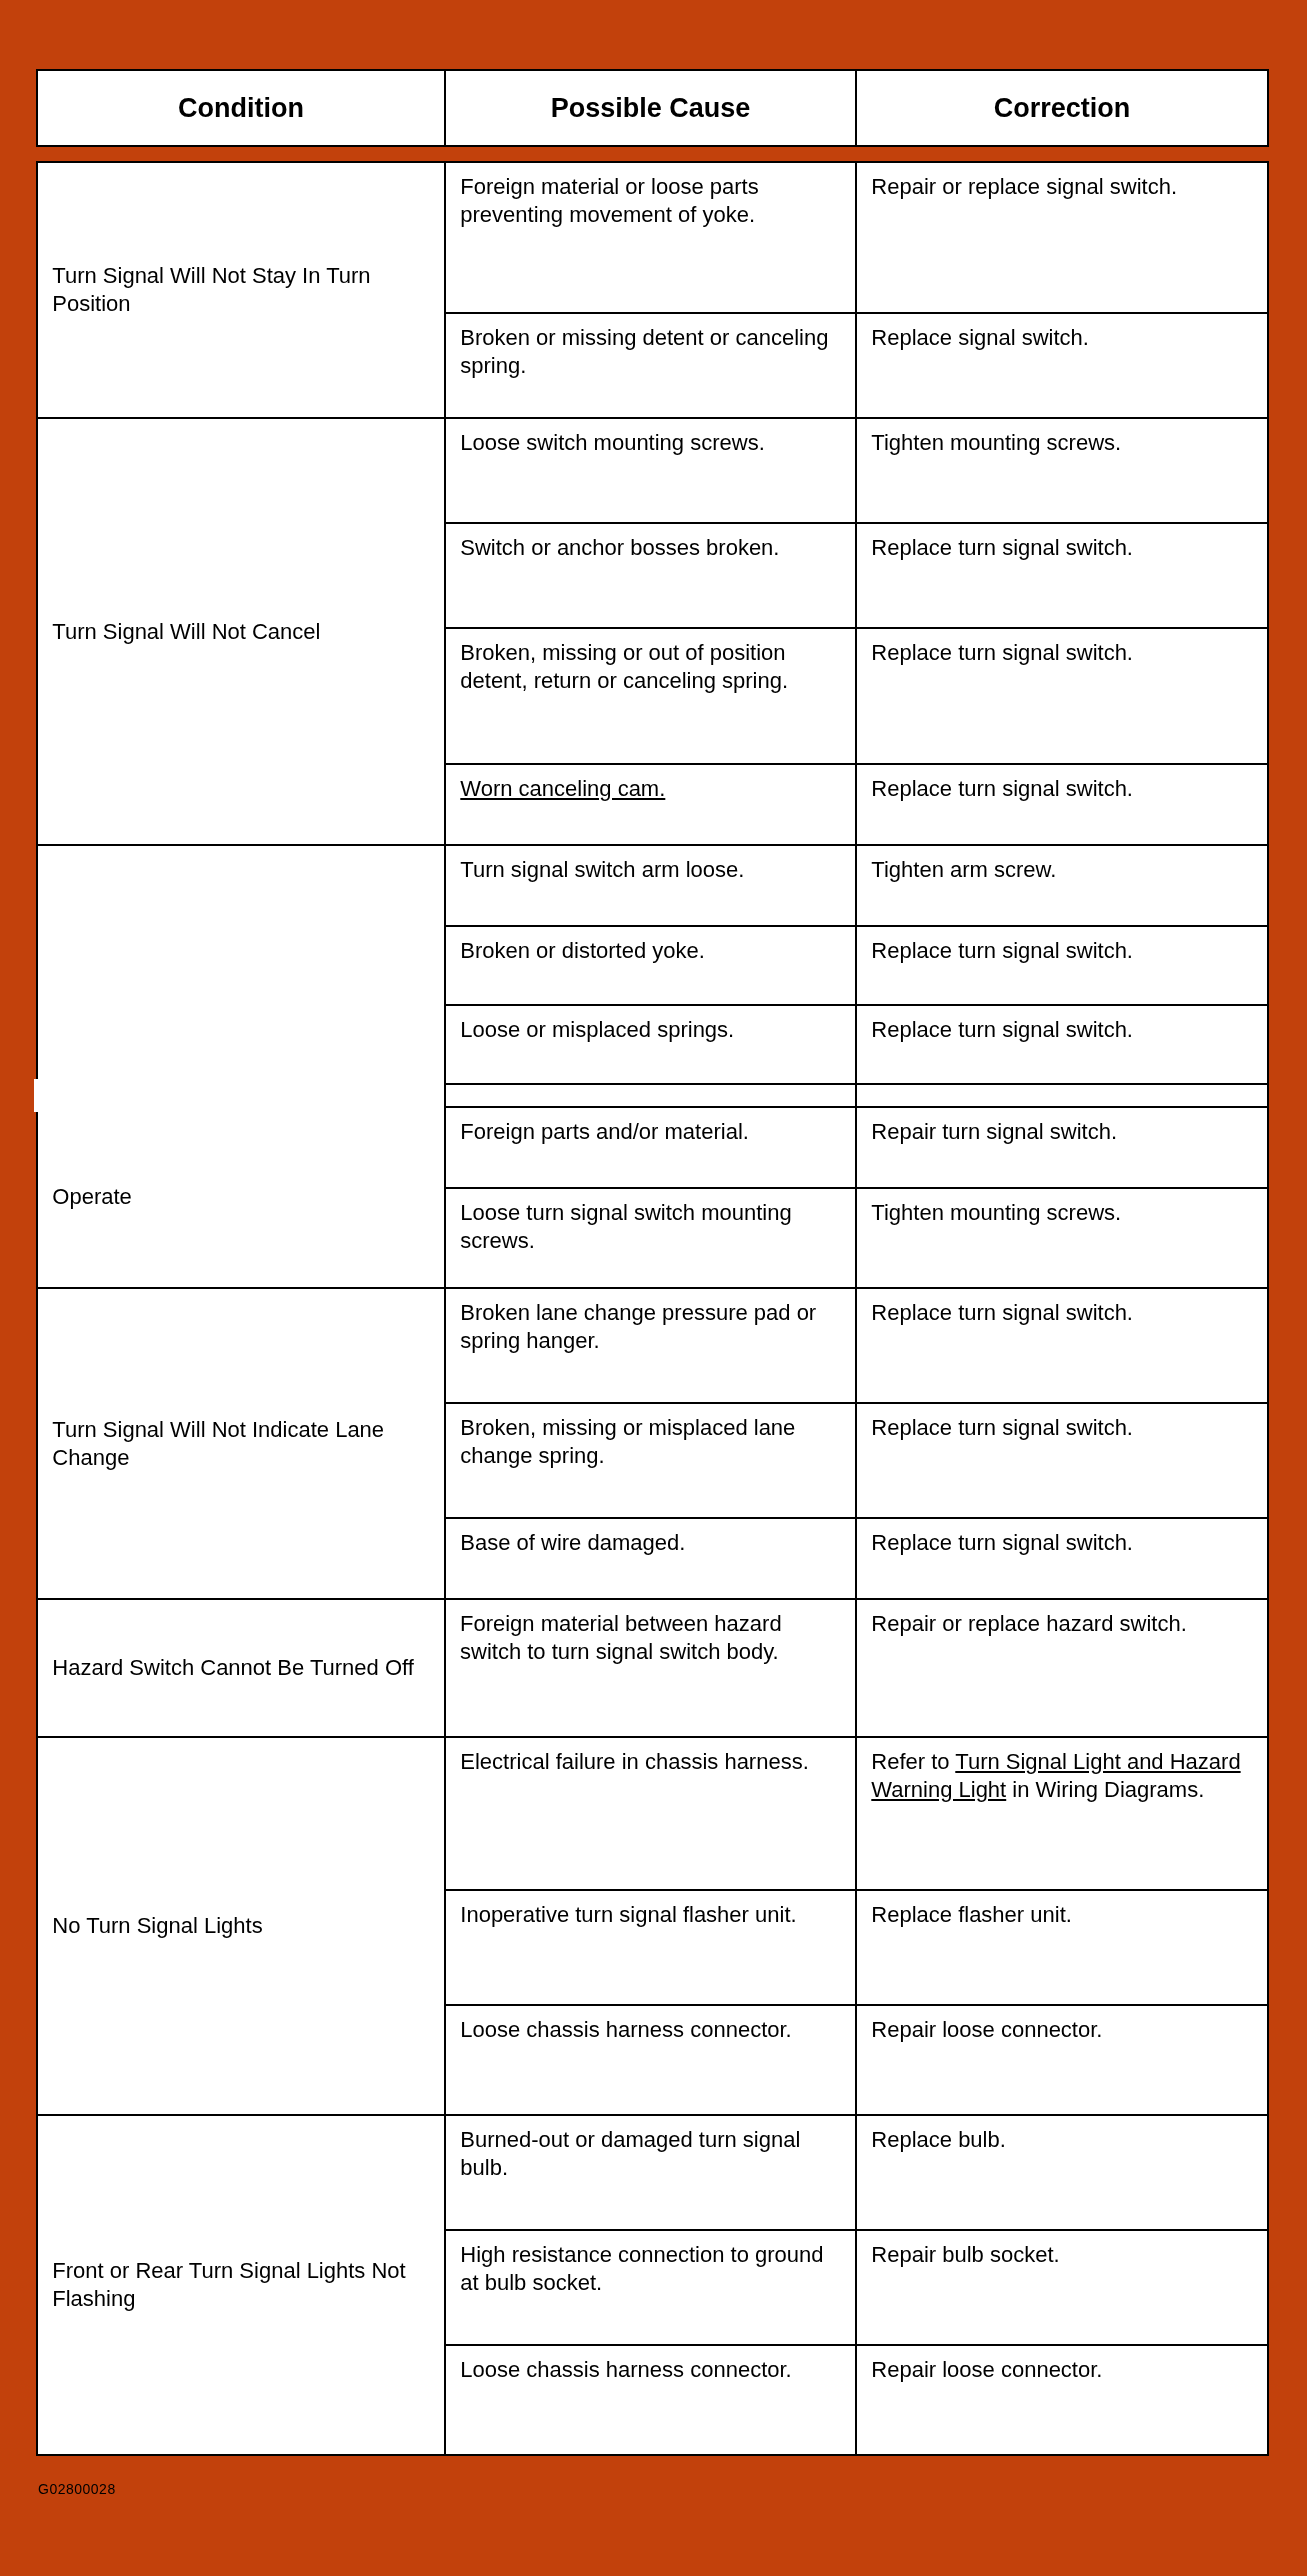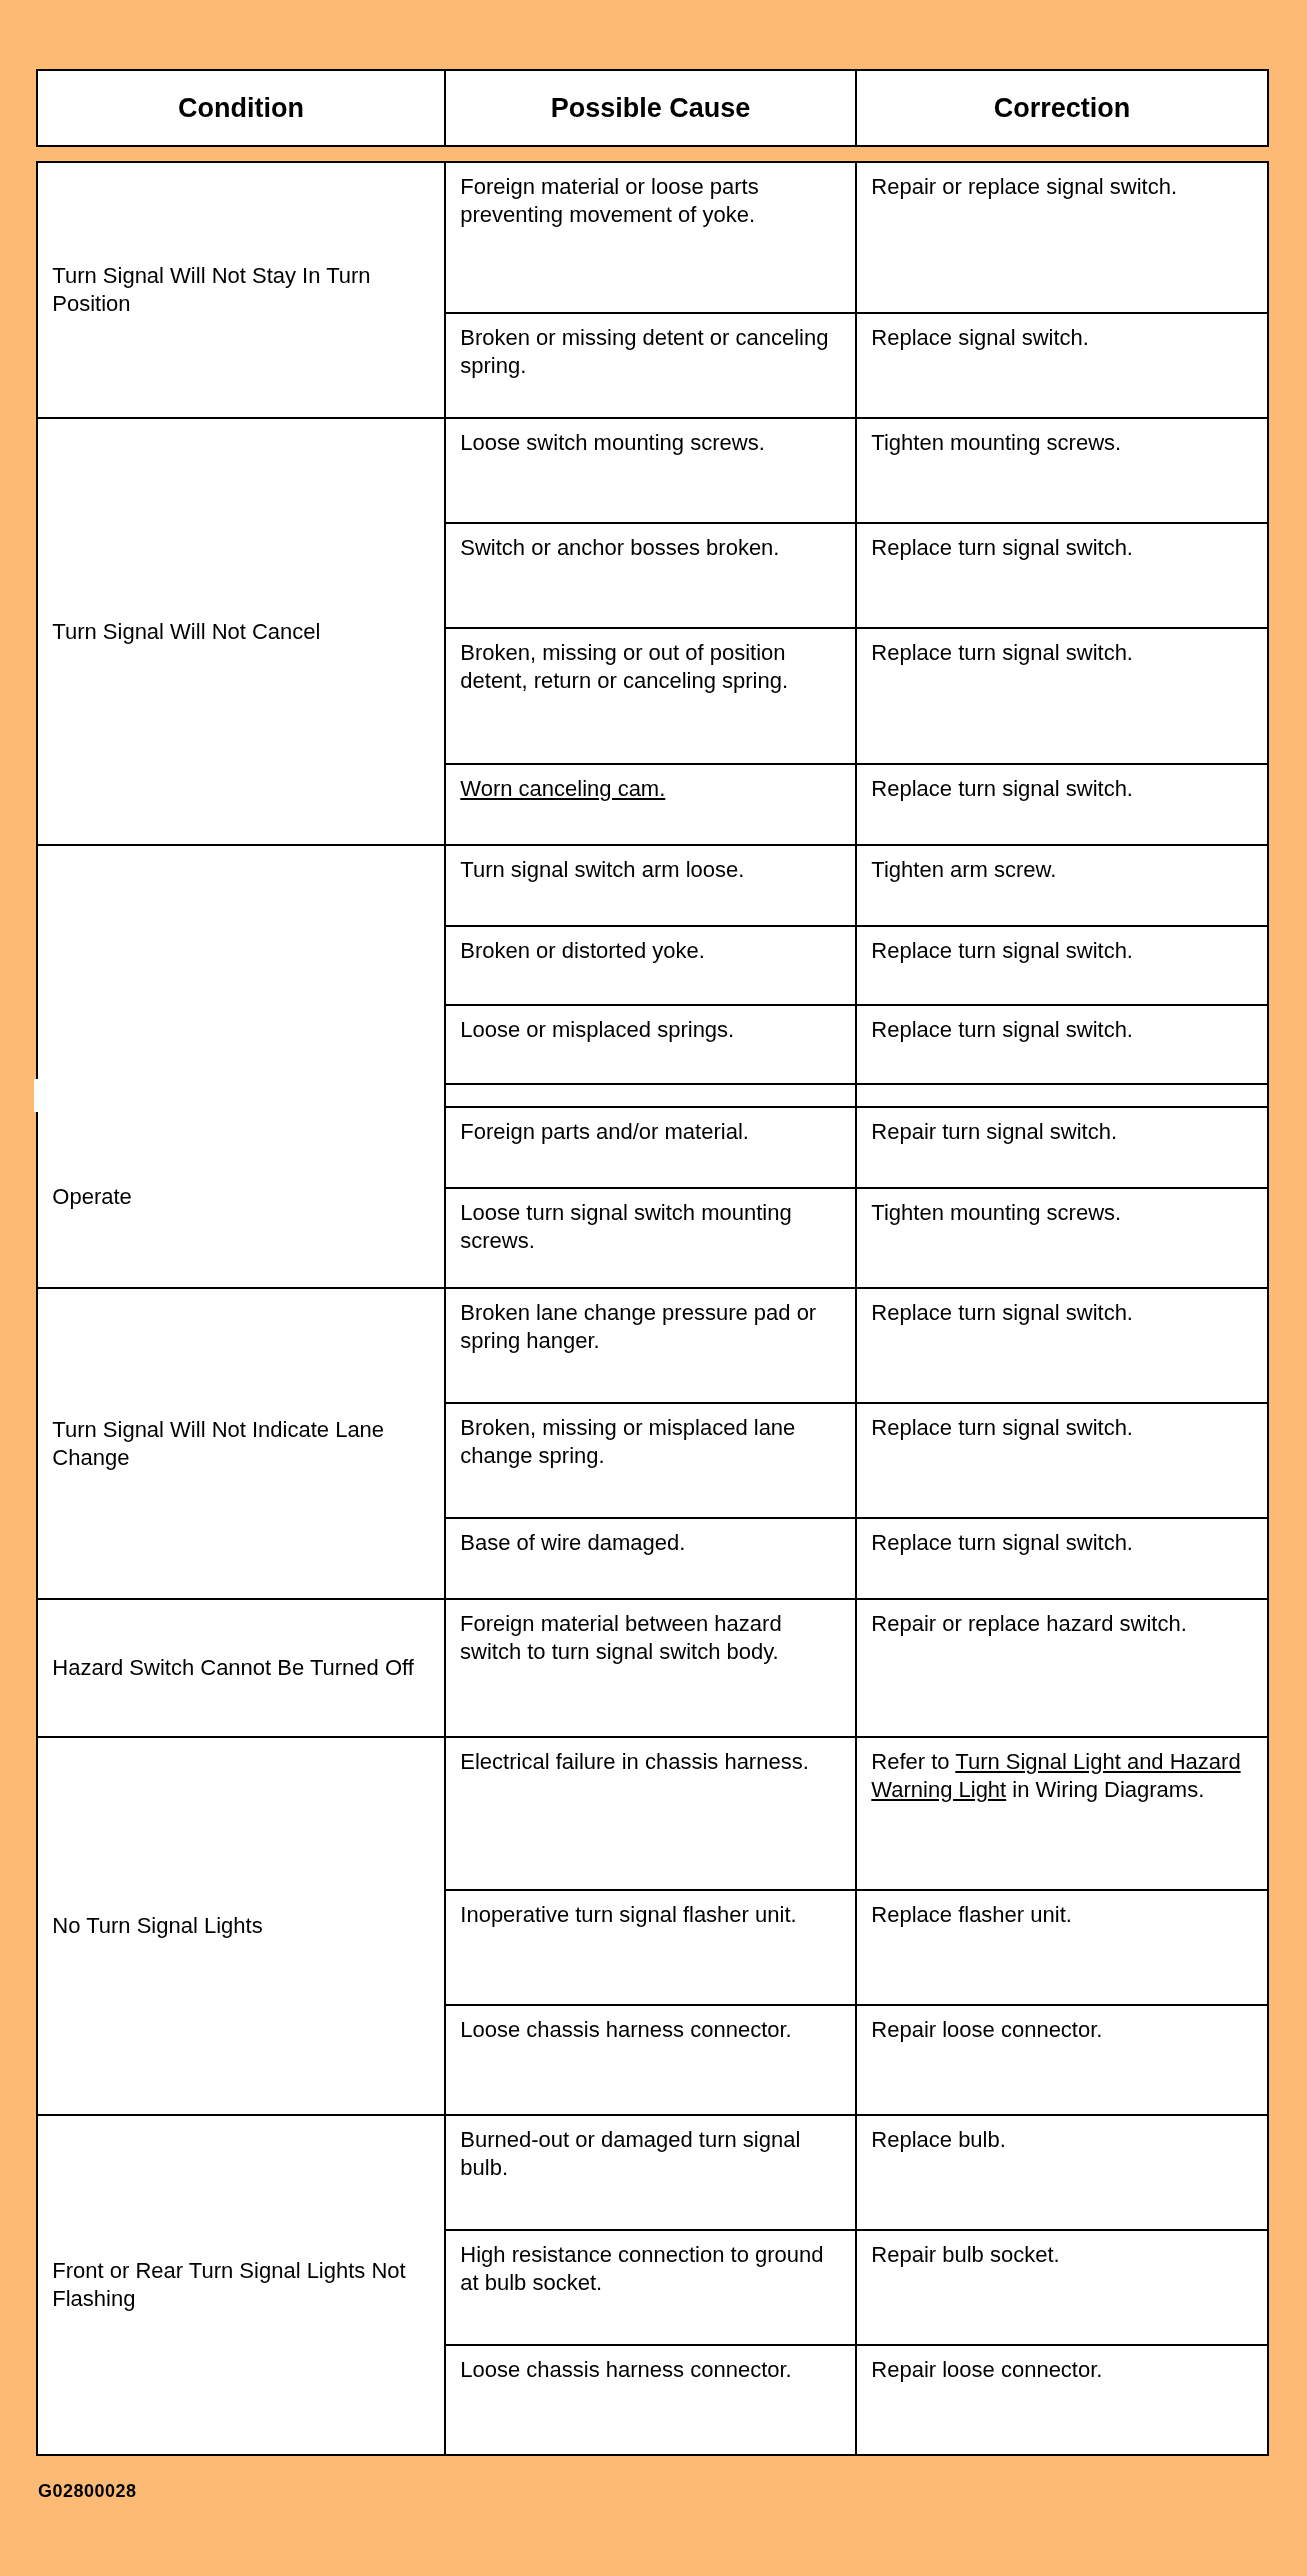--- a/index.html
+++ b/index.html
@@ -6,21 +6,21 @@
   html, body { margin: 0; padding: 0; }
   body {
     background: #ffffff;
     color: #000000;
     font-family: "Liberation Sans", "DejaVu Sans", sans-serif;
   }
   .page {
     position: relative;
     width: 1307px;
     height: 2576px;
-    background: #fdba74;
+    background: #c2410c;
     overflow: hidden;
   }
   table.doc-table {
     position: absolute;
     left: 36px;
     width: 1230px;
     border-collapse: collapse;
     table-layout: fixed;
     background: #ffffff;
   }
@@ -64,23 +64,22 @@
     background: #ffffff;
   }
   .link {
     text-decoration: underline;
     cursor: pointer;
   }
   .figure-id {
     position: absolute;
     left: 38px;
     top: 2481px;
-    font-size: 18px;
+    font-size: 14px;
     letter-spacing: 0.5px;
-    font-weight: bold;
   }
 </style>
 </head>
 <body>
 
 <div class="page">
 
   <table class="doc-table header-table">
     <colgroup>
       <col style="width:408px">

